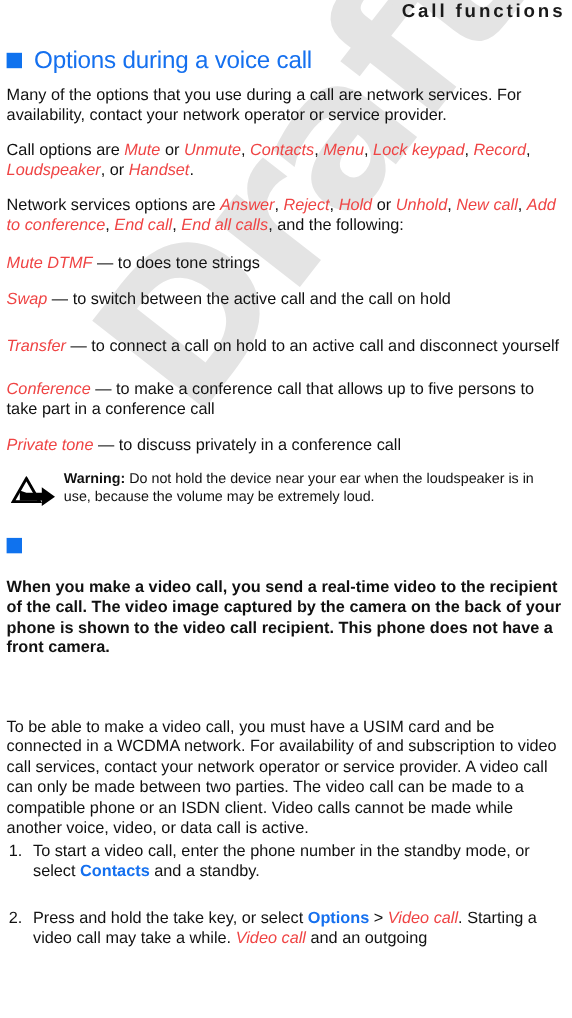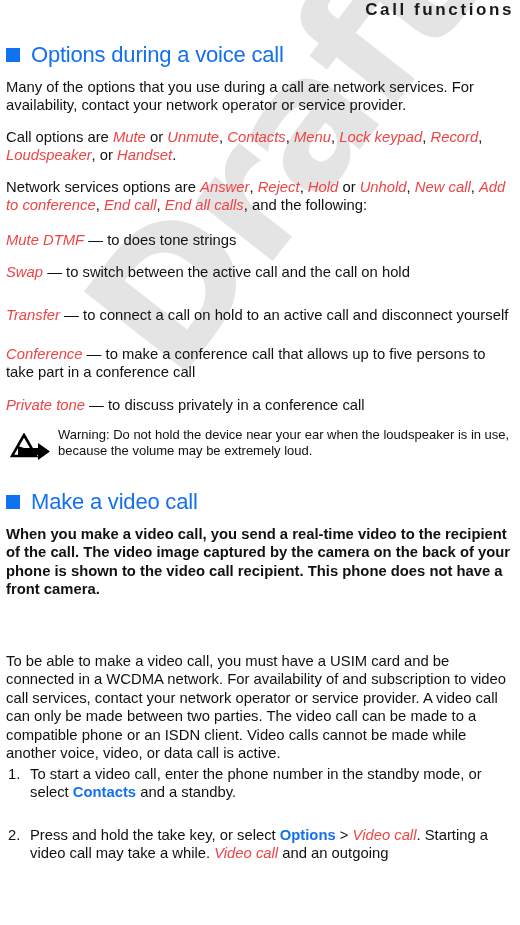--- a/index.html
+++ b/index.html
@@ -141,21 +141,21 @@
   }
   .warning-text {
     font-size: 13px;
     line-height: 16.2px;
     color: #111111;
     margin-left: 6px;
     padding-top: 2px;
     width: 452px;
   }
   .warning-label {
-    font-weight: normal;
+    font-weight: bold;
   }
 
   
   .numlist-item {
     position: absolute;
     left: 8px;
     width: 508px;
     font-size: 14.8px;
     line-height: 18.4px;
     color: #111111;
@@ -225,21 +225,20 @@
         <path d="M14 2 L26 23 L2 23 Z" fill="none" stroke="#000000" stroke-width="2.6" stroke-linejoin="miter"></path>
         <path d="M8 13 L8 22 L28 22 L28 27 L40 18.5 L28 10 L28 15 L14 15 Z" fill="#000000"></path>
       </svg>
       <div class="warning-text">
         <span class="warning-label">Warning:</span><span> Do not hold the device near your ear when the loudspeaker is in use, because the volume may be extremely loud.</span>
       </div>
     </div>
 
     <div class="section-heading" style="top:489px;">
       <span class="heading-bullet"></span>
-      <span class="heading-text">Make a video call</span>
     </div>
 
     <div class="para" style="top:525px;font-weight:bold;">When you make a video call, you send a real-time video to the recipient of the call. The video image captured by the camera on the back of your phone is shown to the video call recipient. This phone does not have a front camera.</div>
 
     <div class="para" style="top:652px;">To be able to make a video call, you must have a USIM card and be connected in a WCDMA network. For availability of and subscription to video call services, contact your network operator or service provider. A video call can only be made between two parties. The video call can be made to a compatible phone or an ISDN client. Video calls cannot be made while another voice, video, or data call is active.</div>
 
     <div class="numlist-item" style="top:765px;">
       <span class="numlist-num">1.</span>
       <span class="numlist-body"><span>To start a video call, enter the phone number in the standby mode, or select </span><span class="uiterm">Contacts</span><span> and a standby.</span></span>
     </div>

